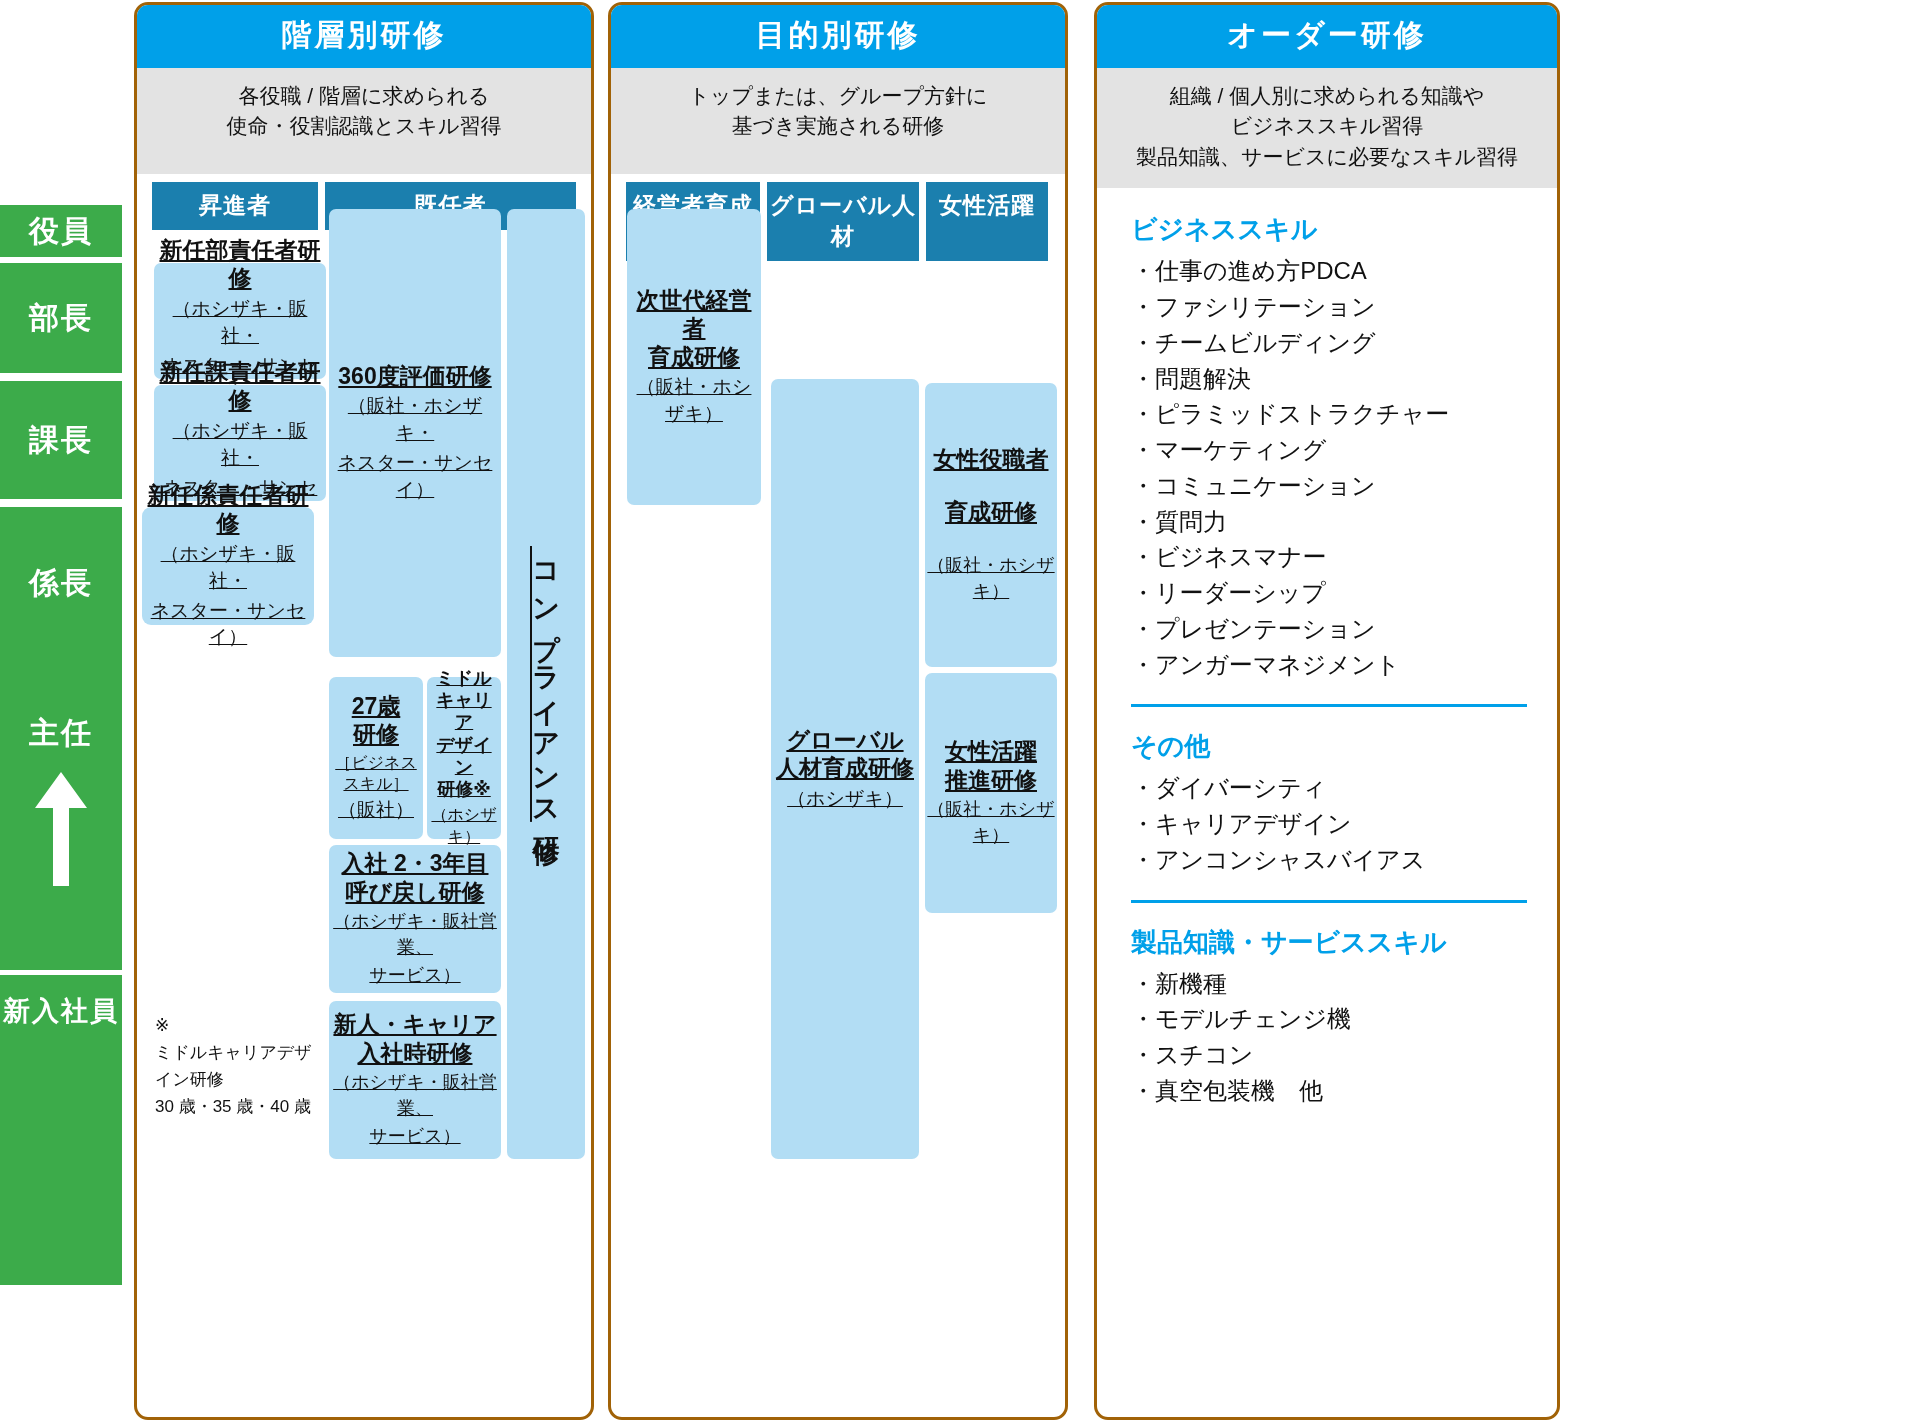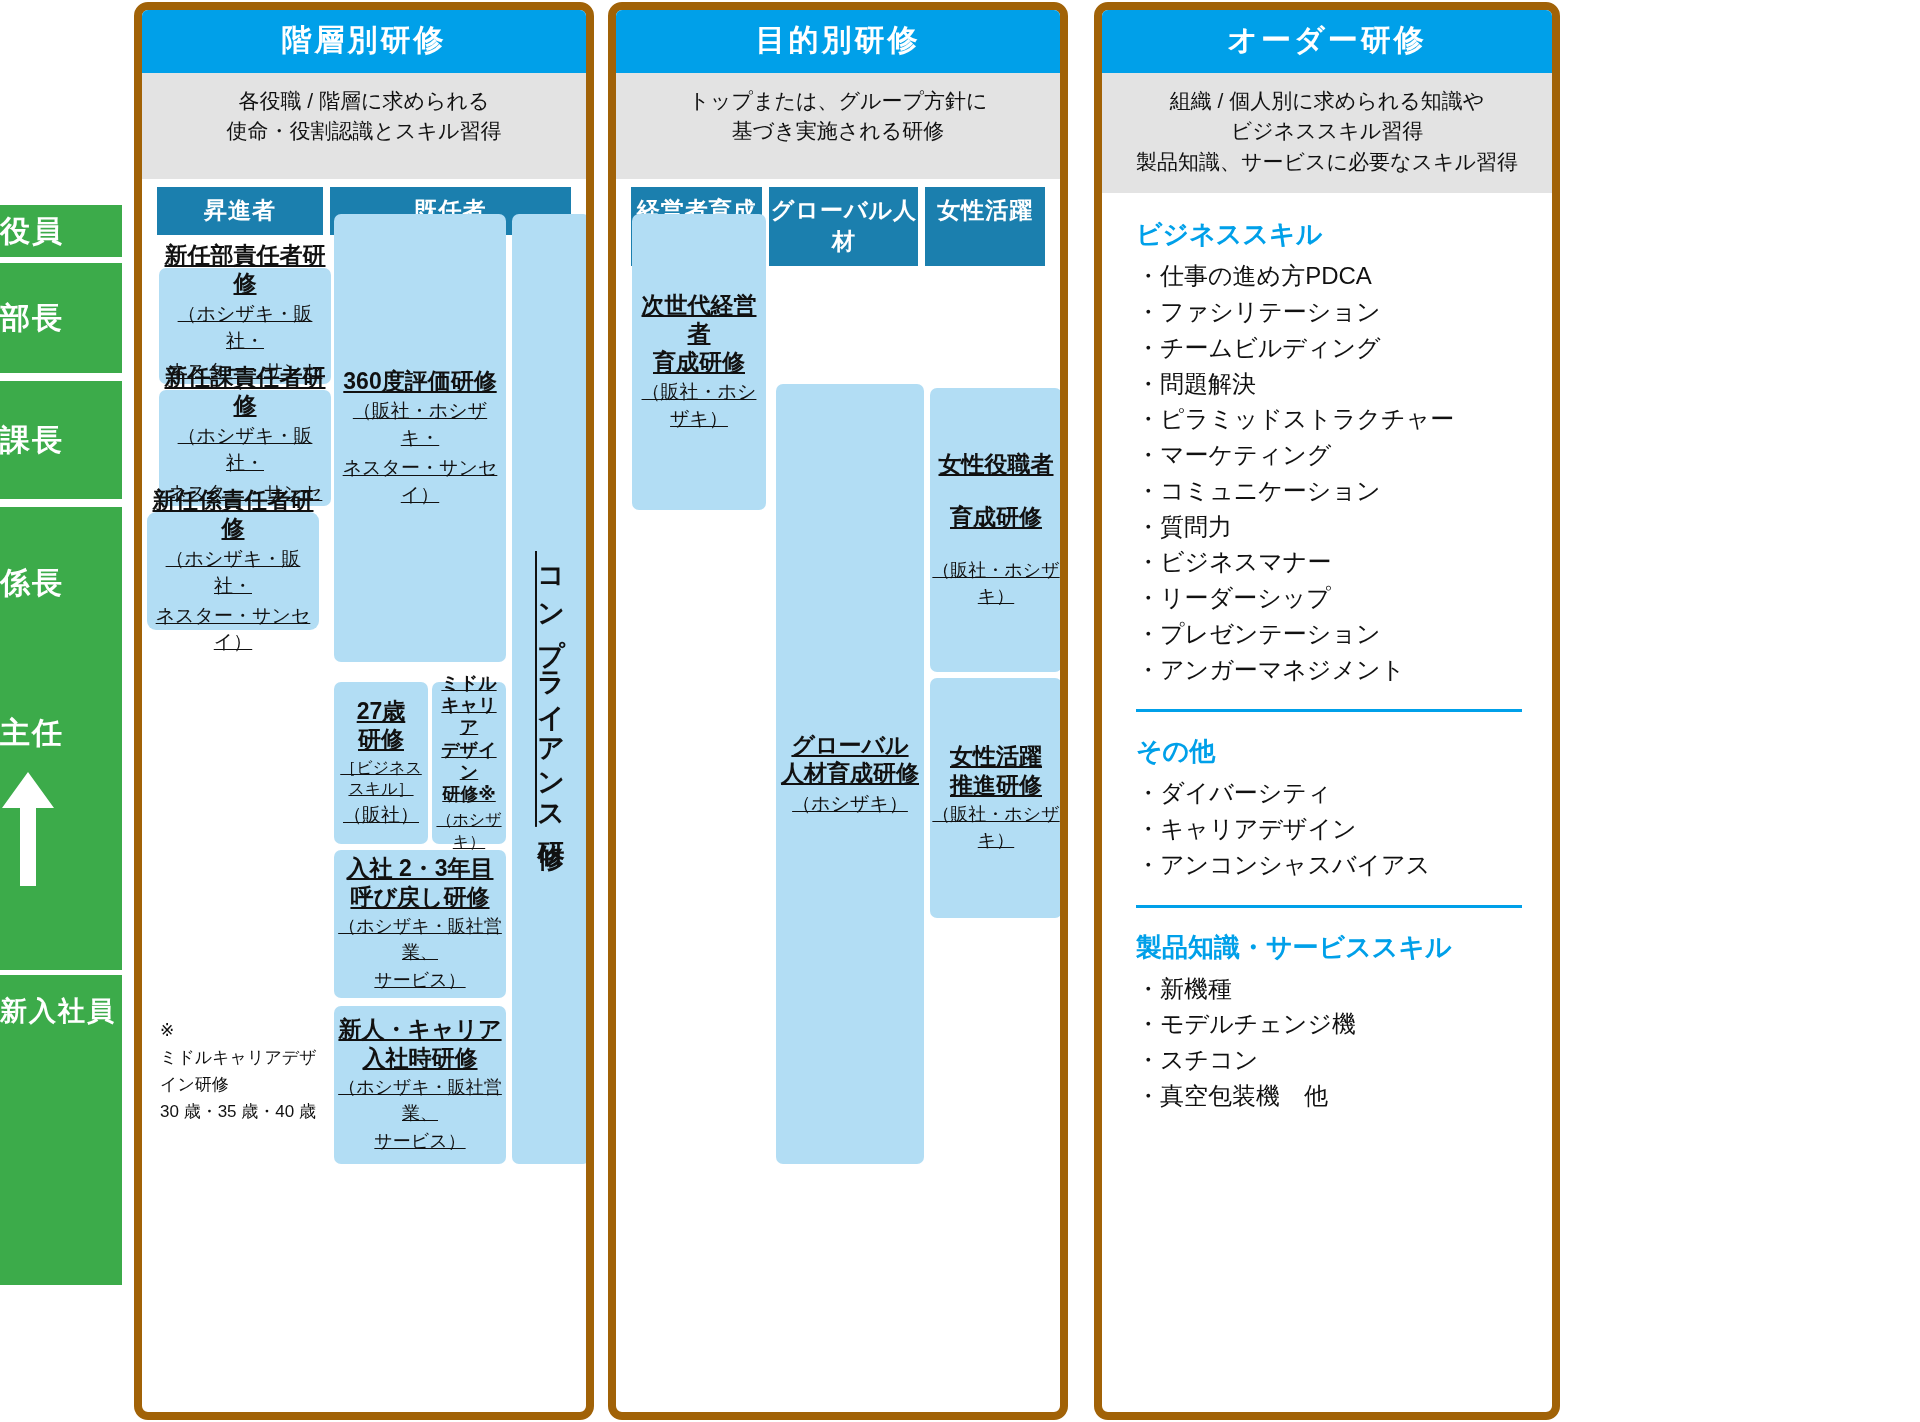--- a/index.html
+++ b/index.html
@@ -13,31 +13,31 @@
 
   
   .rank-col {
     position: absolute; left: 0; top: 0; width: 122px; height: 1422px;
   }
   .rank-cell {
     position: absolute; left: 0; width: 122px;
     background: #3cab4a;
     color: #ffffff;
     display: flex; flex-direction: column;
-    align-items: flex-start; justify-content: center;
+    align-items: center; justify-content: center;
     font-weight: bold; font-size: 30px; letter-spacing: 2px;
   }
   .rank-cell.tall { justify-content: flex-start; padding-top: 0; }
   .arrow-wrap { margin-top: 14px; }
   .up-arrow { display:block; }
 
   
   .panel {
     position: absolute; top: 2px;
-    border: 8px solid #a16207;
+    border: 3px solid #a16207;
     border-radius: 14px;
     background: #ffffff;
     overflow: hidden;
   }
   #panel-kaisou { left: 134px; width: 460px; height: 1418px; }
   #panel-mokuteki { left: 608px; width: 460px; height: 1418px; }
   #panel-order { left: 1094px; width: 466px; height: 1418px; }
 
   .panel-header {
     background: #00a0e9;

